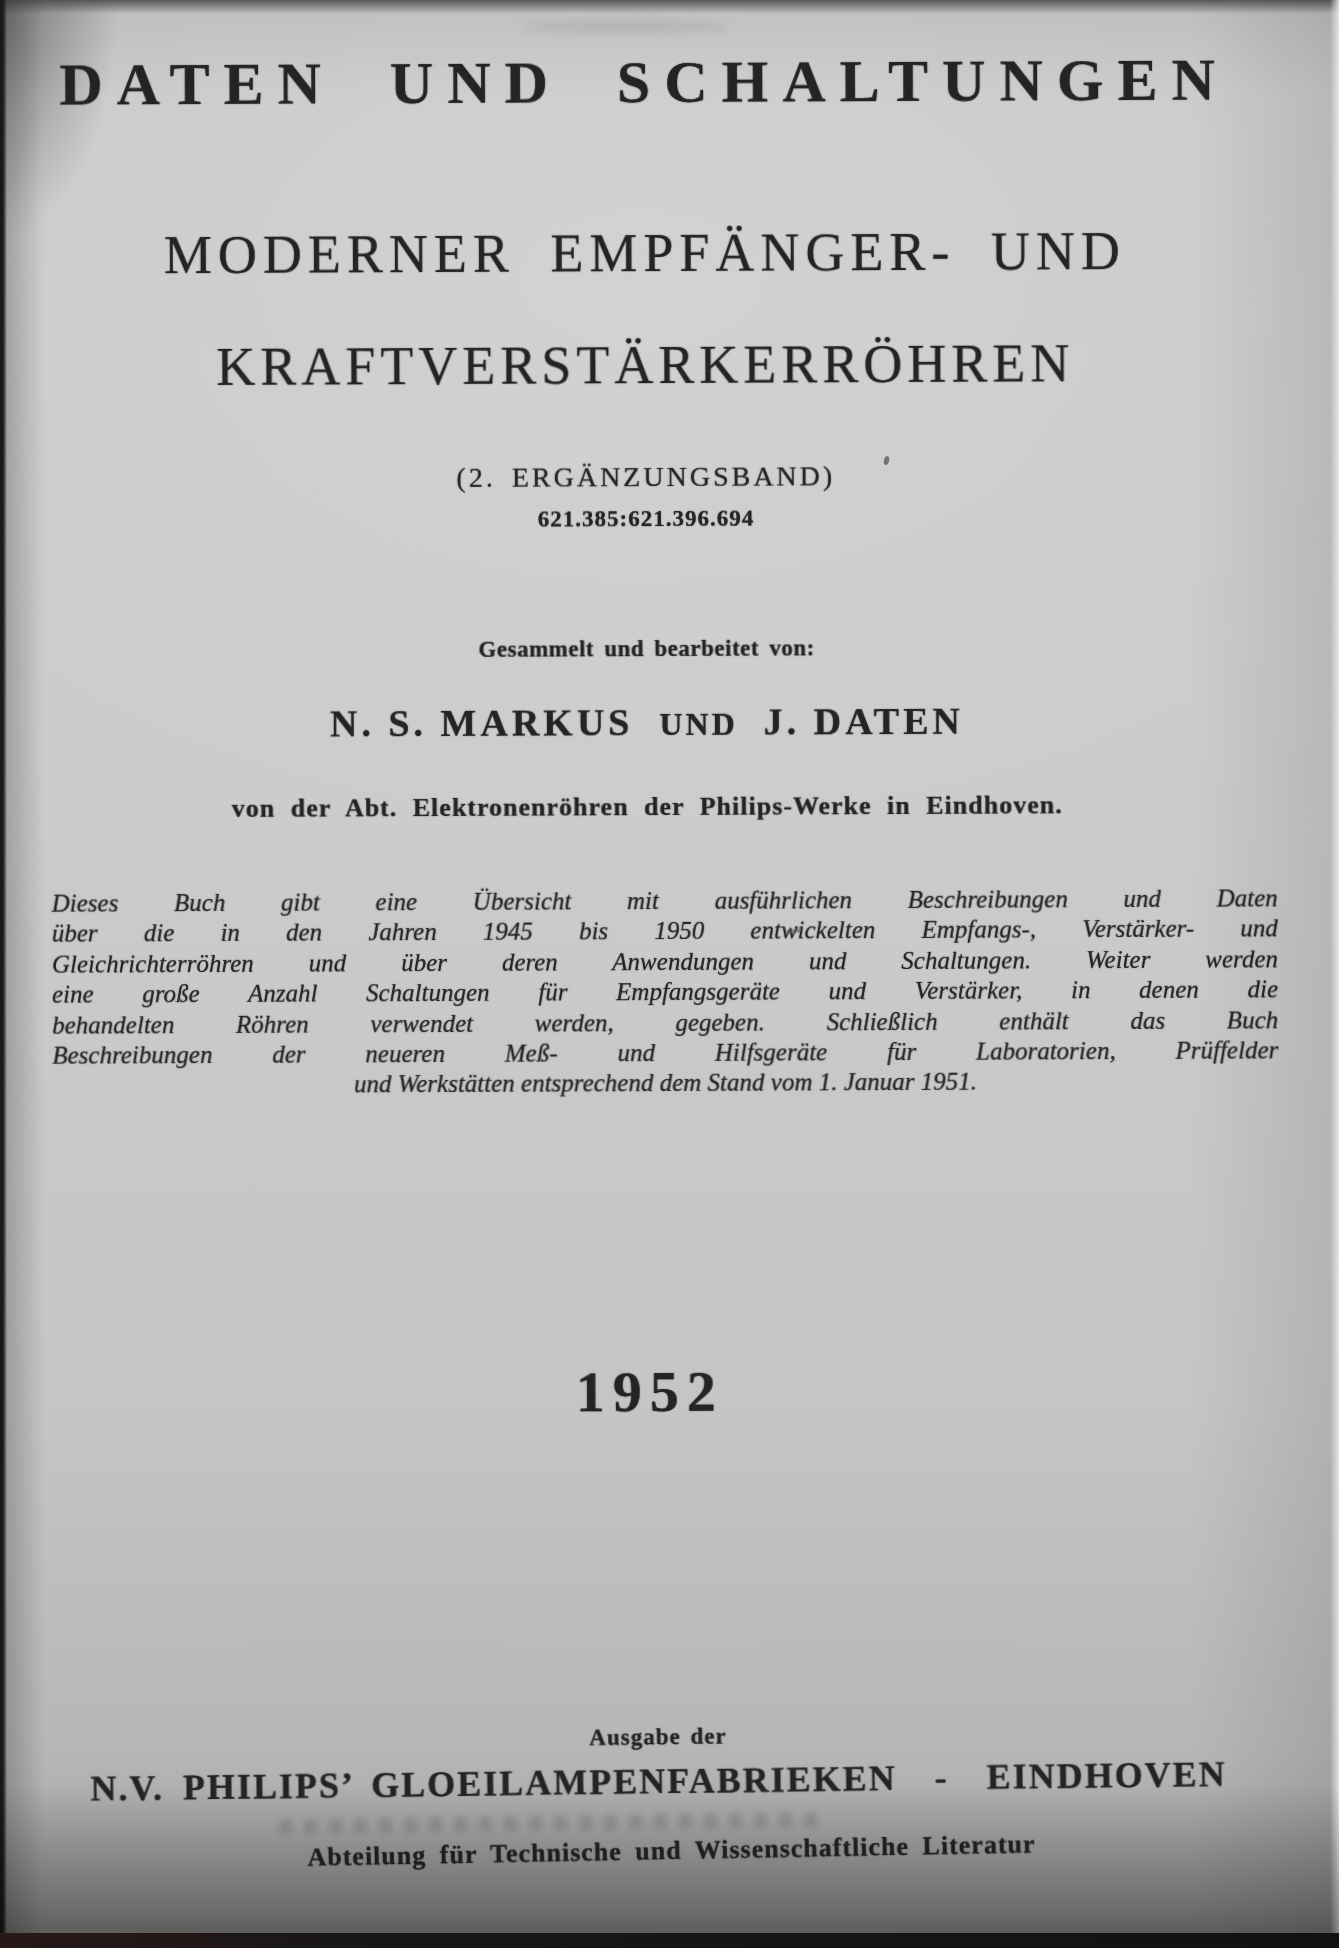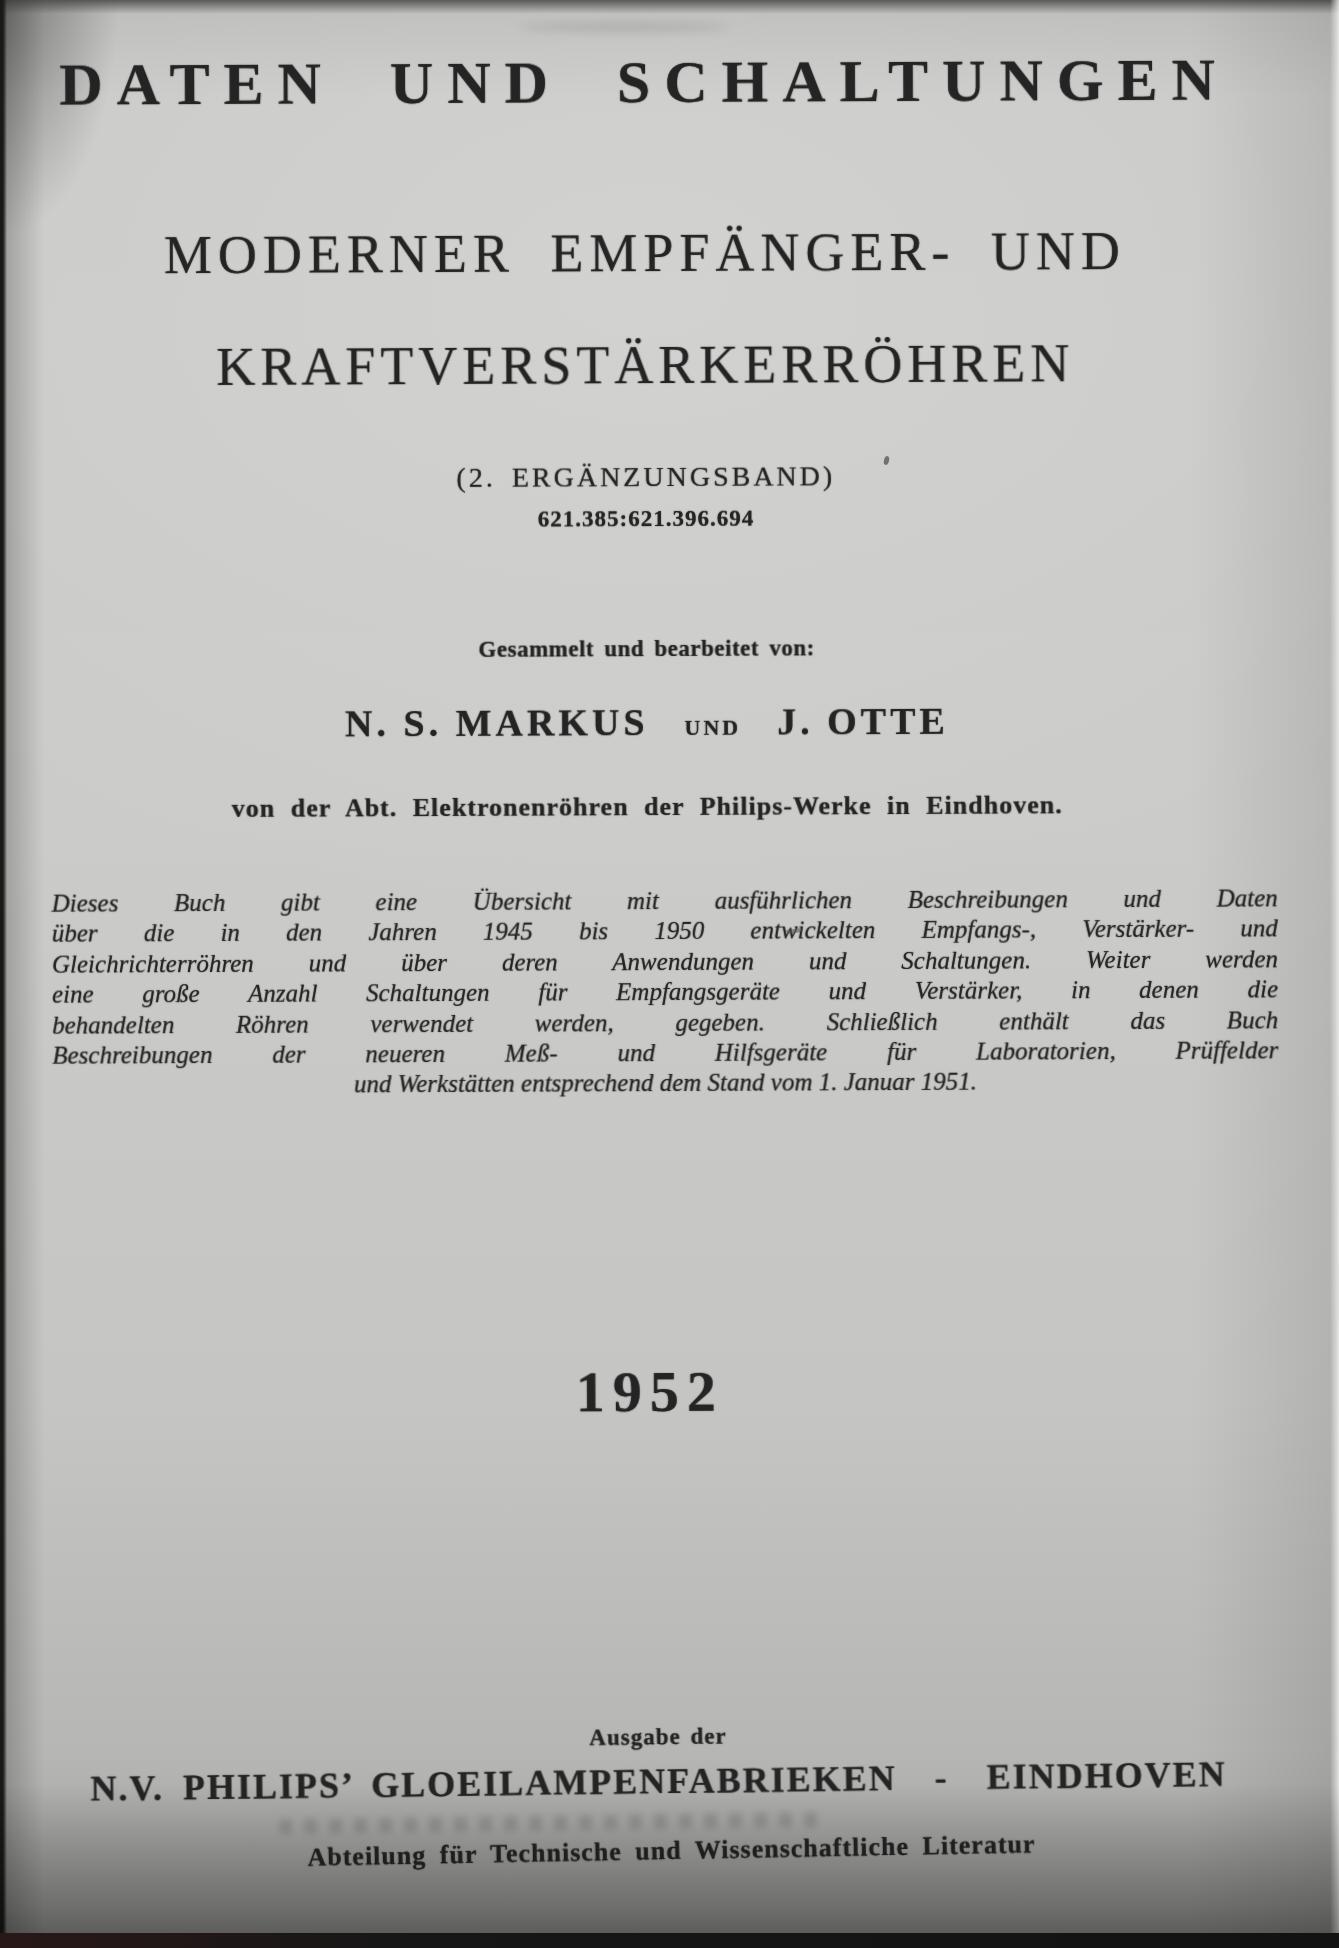--- a/index.html
+++ b/index.html
@@ -14,21 +14,21 @@
   .txt{position:absolute;left:0;width:1296px;text-align:center;
        text-shadow:0 0 1.2px rgba(28,28,28,.75);}
   .content{position:absolute;inset:0;transform:rotate(-0.25deg);filter:blur(0.3px);}
   .t1{top:48px;font-size:60px;font-weight:700;letter-spacing:14px;word-spacing:26px;}
   .t2{top:222px;font-size:54px;font-weight:400;letter-spacing:6px;word-spacing:16px;}
   .t3{top:334px;font-size:54px;font-weight:400;letter-spacing:5px;}
   .edition{top:461px;font-size:28px;letter-spacing:3px;word-spacing:6px;}
   .udc{top:506px;font-size:23px;font-weight:600;letter-spacing:1px;}
   .byline-intro{top:636px;font-size:23px;font-weight:700;letter-spacing:.5px;word-spacing:4px;}
   .authors{top:700px;font-size:38px;font-weight:700;letter-spacing:4px;}
-  .authors .conj{font-size:22px;letter-spacing:3px;margin:0 36px;}
+  .authors .conj{font-size:32px;letter-spacing:3px;margin:0 26px;}
   .affil{top:792px;font-size:26px;font-weight:600;letter-spacing:1px;word-spacing:8px;}
   .abstract{position:absolute;top:886px;left:52px;width:1226px;
             font-size:25px;font-style:italic;line-height:30.4px;
             text-shadow:0 0 1.2px rgba(28,28,28,.7);}
   .abstract .jline{text-align:justify;text-align-last:justify;}
   .abstract .cline{text-align:center;}
   .year{top:1358px;font-size:58px;font-weight:700;letter-spacing:8px;}
   .imprint{position:absolute;inset:0;transform:rotate(-0.5deg);}
   .imp1{top:1724px;font-size:23px;font-weight:600;letter-spacing:1px;word-spacing:3px;}
   .imp2{top:1760px;font-size:36px;font-weight:700;letter-spacing:2px;word-spacing:8px;}
@@ -71,21 +71,21 @@
     <div class="txt t1">DATEN UND SCHALTUNGEN</div>
     <div class="txt t2">MODERNER EMPFÄNGER- UND</div>
     <div class="txt t3">KRAFTVERSTÄRKERRÖHREN</div>
 
     <div class="txt edition">(2. ERGÄNZUNGSBAND)</div>
     <div class="txt udc">621.385:621.396.694</div>
 
     <div class="txt byline-intro">Gesammelt und bearbeitet von:</div>
 
     <div class="txt authors">
-      <span>N. S. MARKUS</span><span class="conj">UND</span><span>J. OTTE</span>
+      <span>N. S. MARKUS</span><span class="conj">UND</span><span>J. DATEN</span>
     </div>
 
     <div class="txt affil">von der Abt. Elektronenröhren der Philips-Werke in Eindhoven.</div>
 
     <div class="abstract">
       <div class="jline">Dieses Buch gibt eine Übersicht mit ausführlichen Beschreibungen und Daten</div>
       <div class="jline">über die in den Jahren 1945 bis 1950 entwickelten Empfangs-, Verstärker- und</div>
       <div class="jline">Gleichrichterröhren und über deren Anwendungen und Schaltungen. Weiter werden</div>
       <div class="jline">eine große Anzahl Schaltungen für Empfangsgeräte und Verstärker, in denen die</div>
       <div class="jline">behandelten Röhren verwendet werden, gegeben. Schließlich enthält das Buch</div>

